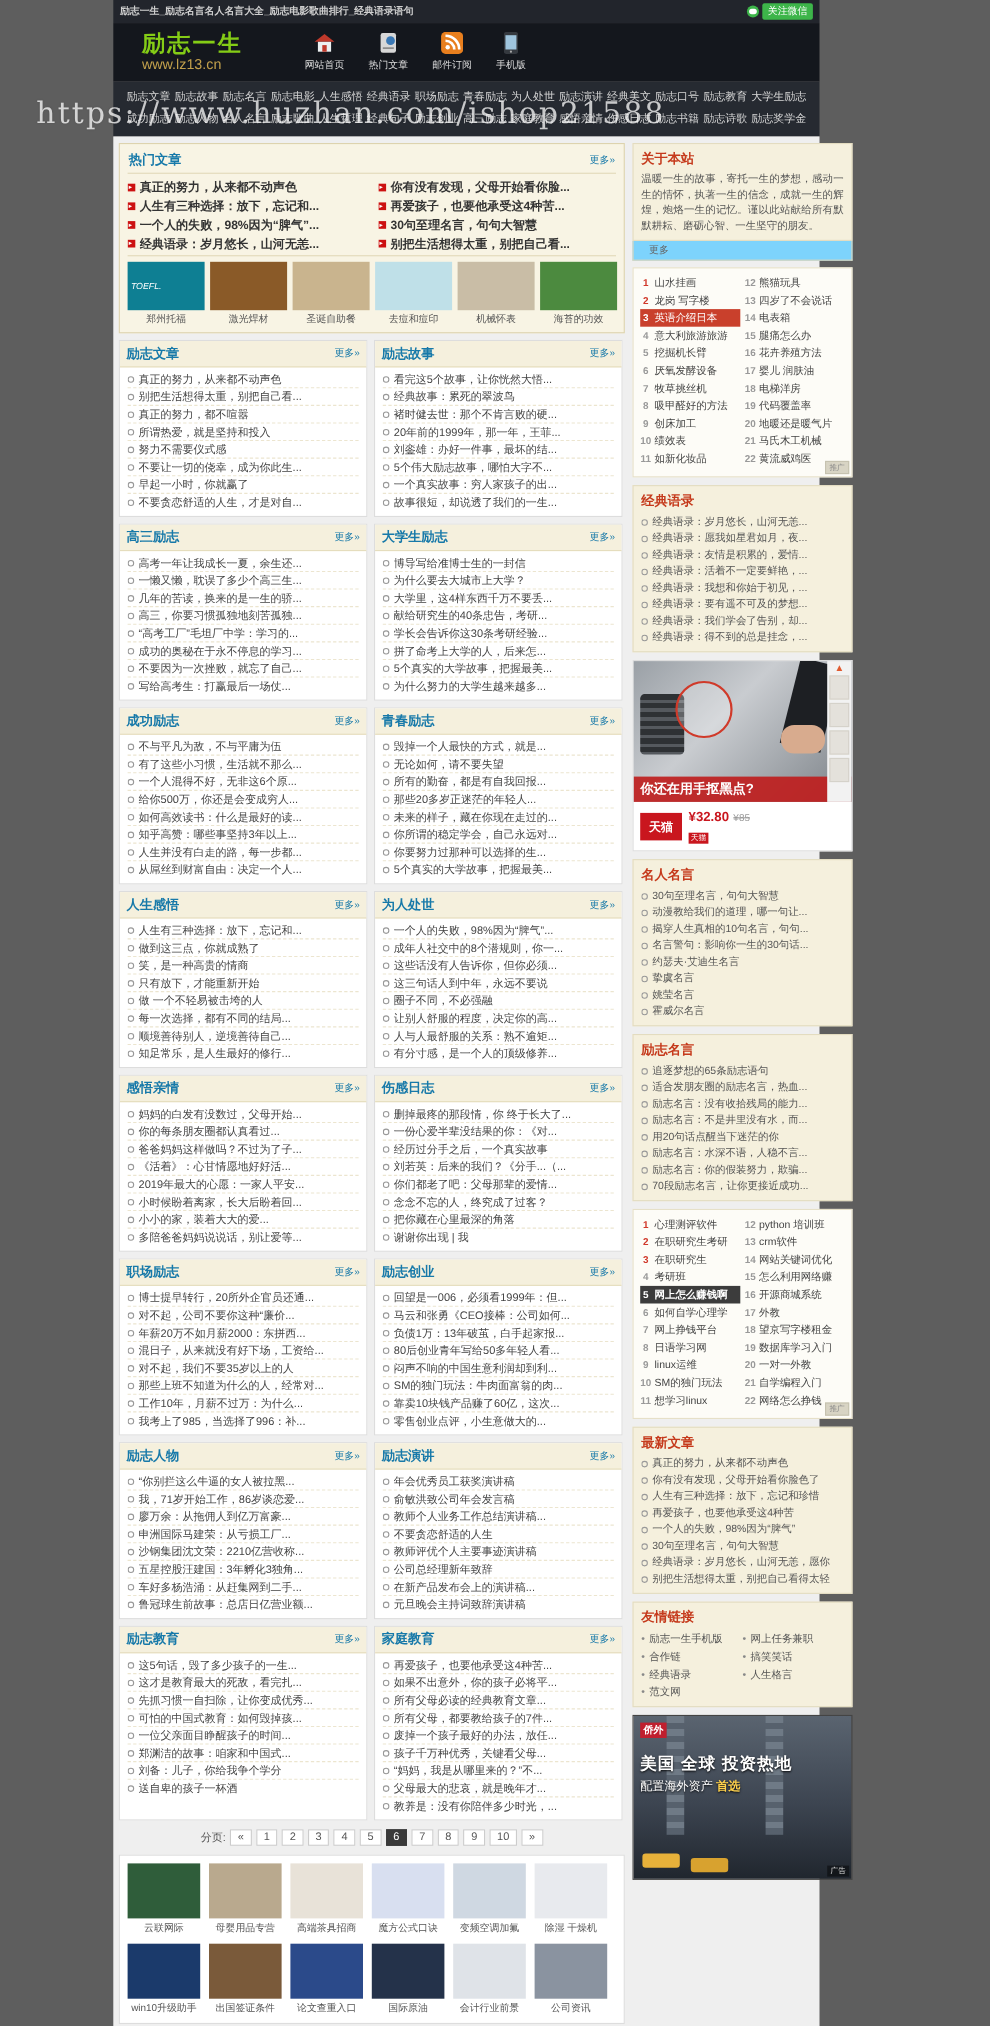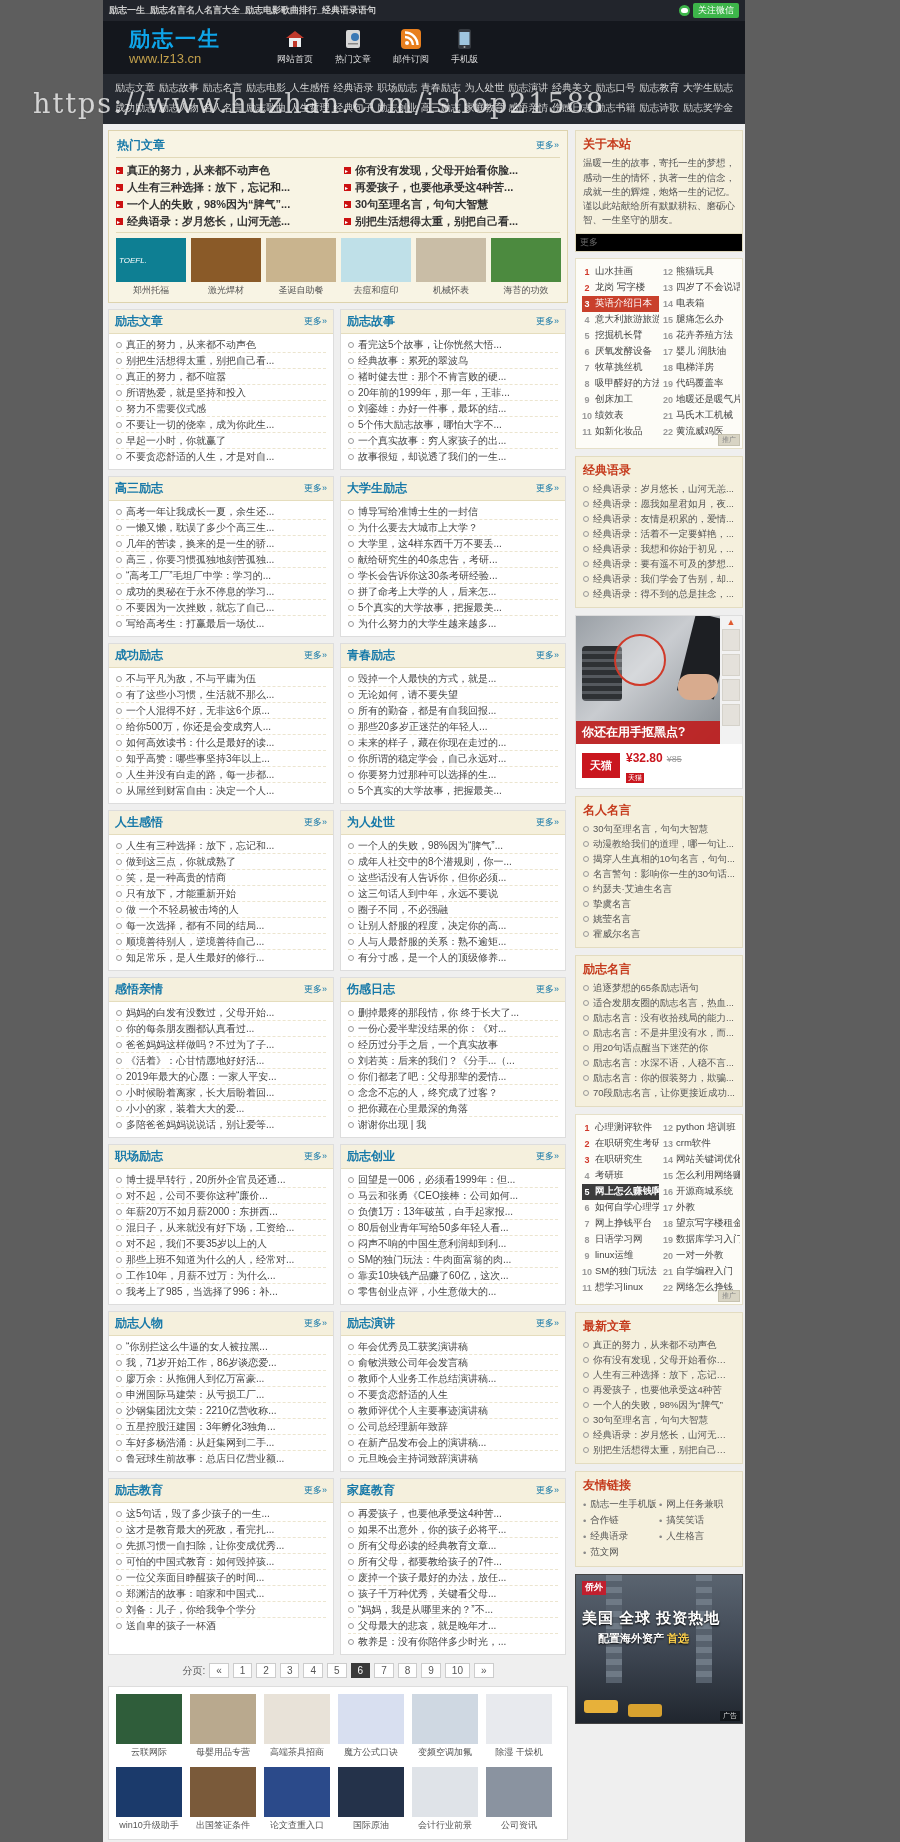--- a/index.html
+++ b/index.html
@@ -9,33 +9,33 @@
   
   .titlebar{background:#22252c;color:#cfcfcf;font-size:9px;padding:3px 6px;display:flex;align-items:center;justify-content:space-between;}
   .titlebar .tb-text{font-weight:bold;letter-spacing:0;}
   .wechat{display:flex;align-items:center;gap:3px;text-align:right;}
   .wechat .wc-ico{width:11px;height:11px;border-radius:50%;background:#3db54a;display:inline-block;position:relative;}
   .wechat .wc-ico:after{content:"";position:absolute;left:2px;top:3px;width:7px;height:5px;background:#fff;border-radius:3px;}
   .wechat .wc-btn{background:#3db54a;color:#fff;padding:1px 5px;font-size:9px;border-radius:2px;}
   
   .header{background:#14171d;display:flex;align-items:center;gap:26px;padding:6px 14px 8px 26px;}
   .logo{line-height:1.1;}
-  .logo .l1{color:#0ea5e9;font-size:21px;font-weight:bold;letter-spacing:2px;font-family:"DejaVu Serif",serif;}
+  .logo .l1{color:#84cc16;font-size:21px;font-weight:bold;letter-spacing:2px;font-family:"DejaVu Serif",serif;}
   .logo .l2{color:#c2a04c;font-size:13px;margin-top:2px;}
   .qnav{display:flex;gap:22px;margin-left:30px;}
   .qitem{display:flex;flex-direction:column;align-items:center;gap:3px;color:#ddd;font-size:9px;}
   .qico{width:22px;height:22px;display:flex;align-items:center;justify-content:center;}
   
   .nav{background:#262a31;padding:4px 10px 6px;}
   .nav .row{display:flex;flex-wrap:nowrap;justify-content:space-between;padding:3px 2px;}
   .nav a{color:#d6d6d6;font-size:10px;white-space:nowrap;}
   
   .main{background:#efefef;padding:6px 5px 10px;display:flex;gap:7px;align-items:flex-start;}
   .left{width:460px;flex:0 0 auto;}
-  .side{width:168px;flex:0 0 auto;}
+  .side{width:200px;flex:0 0 auto;}
   
   .hotbox{background:#f8f4e4;border:1px solid #ddd3ae;padding:5px 7px;}
   .hothead{display:flex;justify-content:space-between;align-items:center;border-bottom:1px solid #e2d9b8;padding:1px 1px 3px;}
   .hothead .ht{color:#1779a9;font-weight:bold;font-size:12px;}
   .more{color:#1779a9;font-size:9px;text-align:center;}
   .hotcols{display:flex;gap:12px;padding:4px 0 2px;}
   .hotcols ul{list-style:none;margin:0;padding:0;width:50%;}
   li.it{display:flex;align-items:center;gap:4px;overflow:hidden;white-space:nowrap;}
   .hotcols li.it{height:17px;font-size:11px;font-weight:bold;color:#333;}
   .sqdot{width:7px;height:7px;background:#cc1111;flex:0 0 auto;display:inline-block;}
@@ -62,21 +62,21 @@
   
   .adgrid{display:flex;flex-wrap:wrap;gap:8px;background:#fff;border:1px solid #ddd;padding:7px;}
   .adgrid .ph{width:66px;height:50px;}
   .adgrid figure.th{width:66px;}
   
   .sbox{background:#f5f0dd;border:1px solid #e3dcc0;padding:5px 7px;margin-bottom:7px;position:relative;}
   .sbox .sbt{color:#c53a1c;font-weight:bold;font-size:12px;margin-bottom:3px;}
   .sbox ul{list-style:none;margin:0;padding:0;}
   .sbox li.it{height:15px;font-size:9.5px;color:#555;}
   .aboutp{font-size:9.5px;color:#555;line-height:1.5;margin:0;text-align:justify;}
-  .morebar{background:#000000;color:#666;font-size:9px;padding:2px 4px;margin:0 -0px 6px;border:1px solid #ddd6ba;border-top:none;}
+  .morebar{background:#7dd3fc;color:#666;font-size:9px;padding:2px 14px;margin:0 -0px 6px;border:1px solid #ddd6ba;border-top:none;}
   .rankbox{background:#fdfcf7;border:1px solid #e6e0c8;padding:5px 6px 8px;margin-bottom:7px;position:relative;}
   .rankcols{display:flex;gap:4px;}
   .rankcols ul{list-style:none;margin:0;padding:0;width:50%;}
   li.rk{display:flex;align-items:center;gap:3px;height:16px;font-size:9.5px;color:#444;white-space:nowrap;overflow:hidden;}
   li.rk .num{font-weight:bold;color:#999;font-size:9px;width:10px;flex:0 0 auto;text-align:center;}
   li.rk.top .num{color:#d0382a;}
   li.rk.hl-red{background:#c9402c;}
   li.rk.hl-red a{color:#fff;}
   li.rk.hl-red .num{color:#fff;}
   li.rk.hl-dark{background:#3c3c3c;}
@@ -100,21 +100,21 @@
   .price .p2{color:#999;font-size:9px;text-decoration:line-through;margin-left:4px;}
   .price .tag{display:inline-block;background:#c9161e;color:#fff;font-size:7px;padding:0 2px;margin-top:2px;}
   
   .ad2{height:148px;background:linear-gradient(180deg,#5a6470 0%,#3c4450 55%,#20262e 100%);position:relative;overflow:hidden;border:1px solid #444;margin-bottom:7px;}
   .ad2 .bld{position:absolute;top:0;bottom:40px;width:16px;background:repeating-linear-gradient(#6f7a86 0 6px,#57616d 6px 12px);}
   .ad2 .taxi{position:absolute;bottom:10px;width:34px;height:13px;background:#e8b califs;}
   .ad2 .taxi1{left:8px;background:#e7b13a;border-radius:3px;}
   .ad2 .taxi2{left:52px;background:#d8a22f;border-radius:3px;bottom:6px;}
   .ad2 .qiao{position:absolute;left:6px;top:6px;background:#c01f2e;color:#fff;font-size:9px;font-weight:bold;padding:2px 3px;line-height:1.1;}
   .ad2 .t1{position:absolute;left:6px;top:34px;color:#fff;font-size:15px;font-weight:bold;letter-spacing:1px;text-shadow:0 1px 2px #000;}
-  .ad2 .t2{position:absolute;left:22px;top:56px;color:#fff;font-size:11px;font-weight:bold;text-shadow:0 1px 2px #000;}
+  .ad2 .t2{position:absolute;left:6px;top:56px;color:#fff;font-size:11px;font-weight:normal;text-shadow:0 1px 2px #000;}
   .ad2 .t2 b{color:#ffd24d;}
   .ad2 .adbadge{position:absolute;right:2px;bottom:2px;background:rgba(0,0,0,.45);color:#ddd;font-size:7px;padding:0 3px;}
   
   .friends ul{display:grid;grid-template-columns:1fr 1fr;}
   li.fr{display:flex;gap:4px;align-items:center;height:16px;font-size:9.5px;color:#555;}
   li.fr .fdot{color:#888;}
   
   .wm{position:absolute;left:-70px;top:88px;color:rgba(255,255,255,.75);font-size:27px;letter-spacing:2px;font-family:"DejaVu Serif",serif;pointer-events:none;z-index:9;white-space:nowrap;text-shadow:0 0 2px rgba(0,0,0,.15);}
 </style>
 </head>

